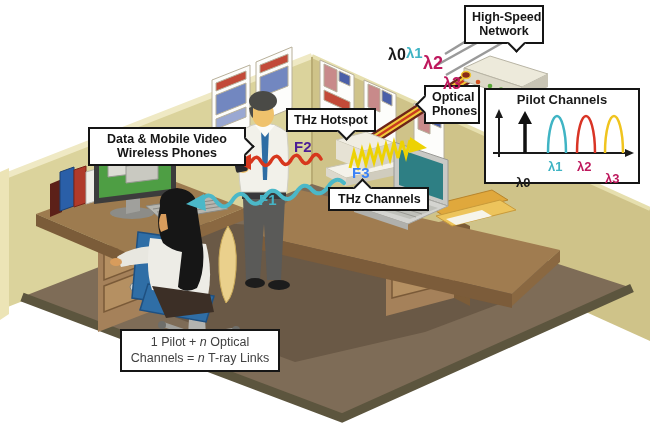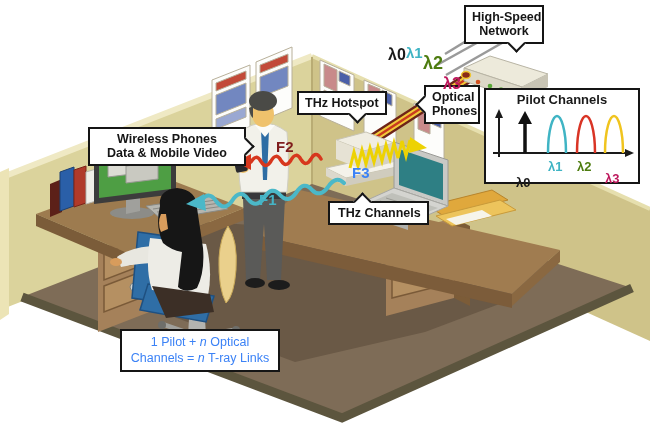--- a/index.html
+++ b/index.html
@@ -10,28 +10,28 @@
   .callout{position:absolute;z-index:3;background:#fff;border:2px solid #151515;color:#151515;
            font-size:12.5px;font-weight:bold;line-height:1.15;text-align:center;
            padding:3px 6px;box-sizing:border-box;white-space:nowrap;}
   .tail{position:absolute;width:11px;height:11px;background:#fff;}
   .tail-down{bottom:-8px;border-right:2px solid #151515;border-bottom:2px solid #151515;transform:rotate(45deg);}
   .tail-up{top:-8px;border-left:2px solid #151515;border-top:2px solid #151515;transform:rotate(45deg);}
   .tail-left{left:-8px;top:50%;margin-top:-6px;border-left:2px solid #151515;border-bottom:2px solid #151515;transform:rotate(45deg);}
   .tail-right{right:-8px;top:50%;margin-top:-6px;border-top:2px solid #151515;border-right:2px solid #151515;transform:rotate(45deg);}
 
   .caption{position:absolute;z-index:3;left:120px;top:329px;width:160px;background:#fff;
-           border:2px solid #151515;color:#3b82f6;font-size:12.5px;line-height:1.3;
+           border:2px solid #151515;color:#404040;font-size:12.5px;line-height:1.3;
            text-align:center;padding:3px 4px;box-sizing:border-box;}
   .caption i{font-style:italic;}
 
   .lam{position:absolute;z-index:3;font-weight:bold;font-size:16px;line-height:1;}
   .freq{position:absolute;z-index:3;font-weight:bold;font-size:15px;line-height:1;}
-  .c0{color:#1a1a1a;margin-top:16px;} .c1{color:#3fb4c4;} .c2{color:#4d7c0f;text-align:right;} .c3{color:#be185d;margin-top:12px;}
-  .cf1{color:#45b4c6;} .cf2{color:#7f1d1d;} .cf3{color:#3b82f6;}
+  .c0{color:#1a1a1a;margin-top:16px;} .c1{color:#3fb4c4;} .c2{color:#be185d;text-align:right;} .c3{color:#be185d;margin-top:12px;}
+  .cf1{color:#45b4c6;} .cf2{color:#4c1d95;margin-left:18px;} .cf3{color:#3b82f6;}
 
   .panel{position:absolute;z-index:4;left:484px;top:88px;width:156px;height:96px;
          background:#fff;border:2px solid #151515;box-sizing:border-box;}
   .panel-title{text-align:center;font-weight:bold;font-size:13px;color:#1a1a1a;padding-top:2px;}
   .ilam{position:absolute;top:70px;font-weight:bold;font-size:13px;line-height:1;}
 </style>
 </head>
 <body>
 
 <div class="stage">
@@ -222,33 +222,33 @@
     <div>Network</div>
     <div class="tail tail-down" style="left:44px;"></div>
   </div>
 
   <div class="callout" style="left:424px;top:85px;width:56px;">
     <div>Optical</div>
     <div>Phones</div>
     <div class="tail tail-left"></div>
   </div>
 
-  <div class="callout" style="left:286px;top:91px;margin-left:11px;">
+  <div class="callout" style="left:286px;top:108px;">
     <span>THz Hotspot</span>
     <div class="tail tail-down" style="left:52px;"></div>
   </div>
 
-  <div class="callout" style="left:328px;top:201px;padding-left:8px;">
+  <div class="callout" style="left:328px;top:187px;padding-left:8px;">
     <span>THz Channels</span>
     <div class="tail tail-up" style="left:26px;"></div>
   </div>
 
   <div class="callout" style="left:88px;top:127px;width:158px;">
+    <div>Data &amp; Mobile Video</div>
     <div>Wireless Phones</div>
-    <div>Data &amp; Mobile Video</div>
     <div class="tail tail-right"></div>
   </div>
 
 
   <div class="caption">
     <span>1 Pilot + </span><i>n</i><span> Optical</span><br>
     <span>Channels = </span><i>n</i><span> T-ray Links</span>
   </div>
 
   <span class="lam c0" style="left:388px;top:31px;">λ0</span>

